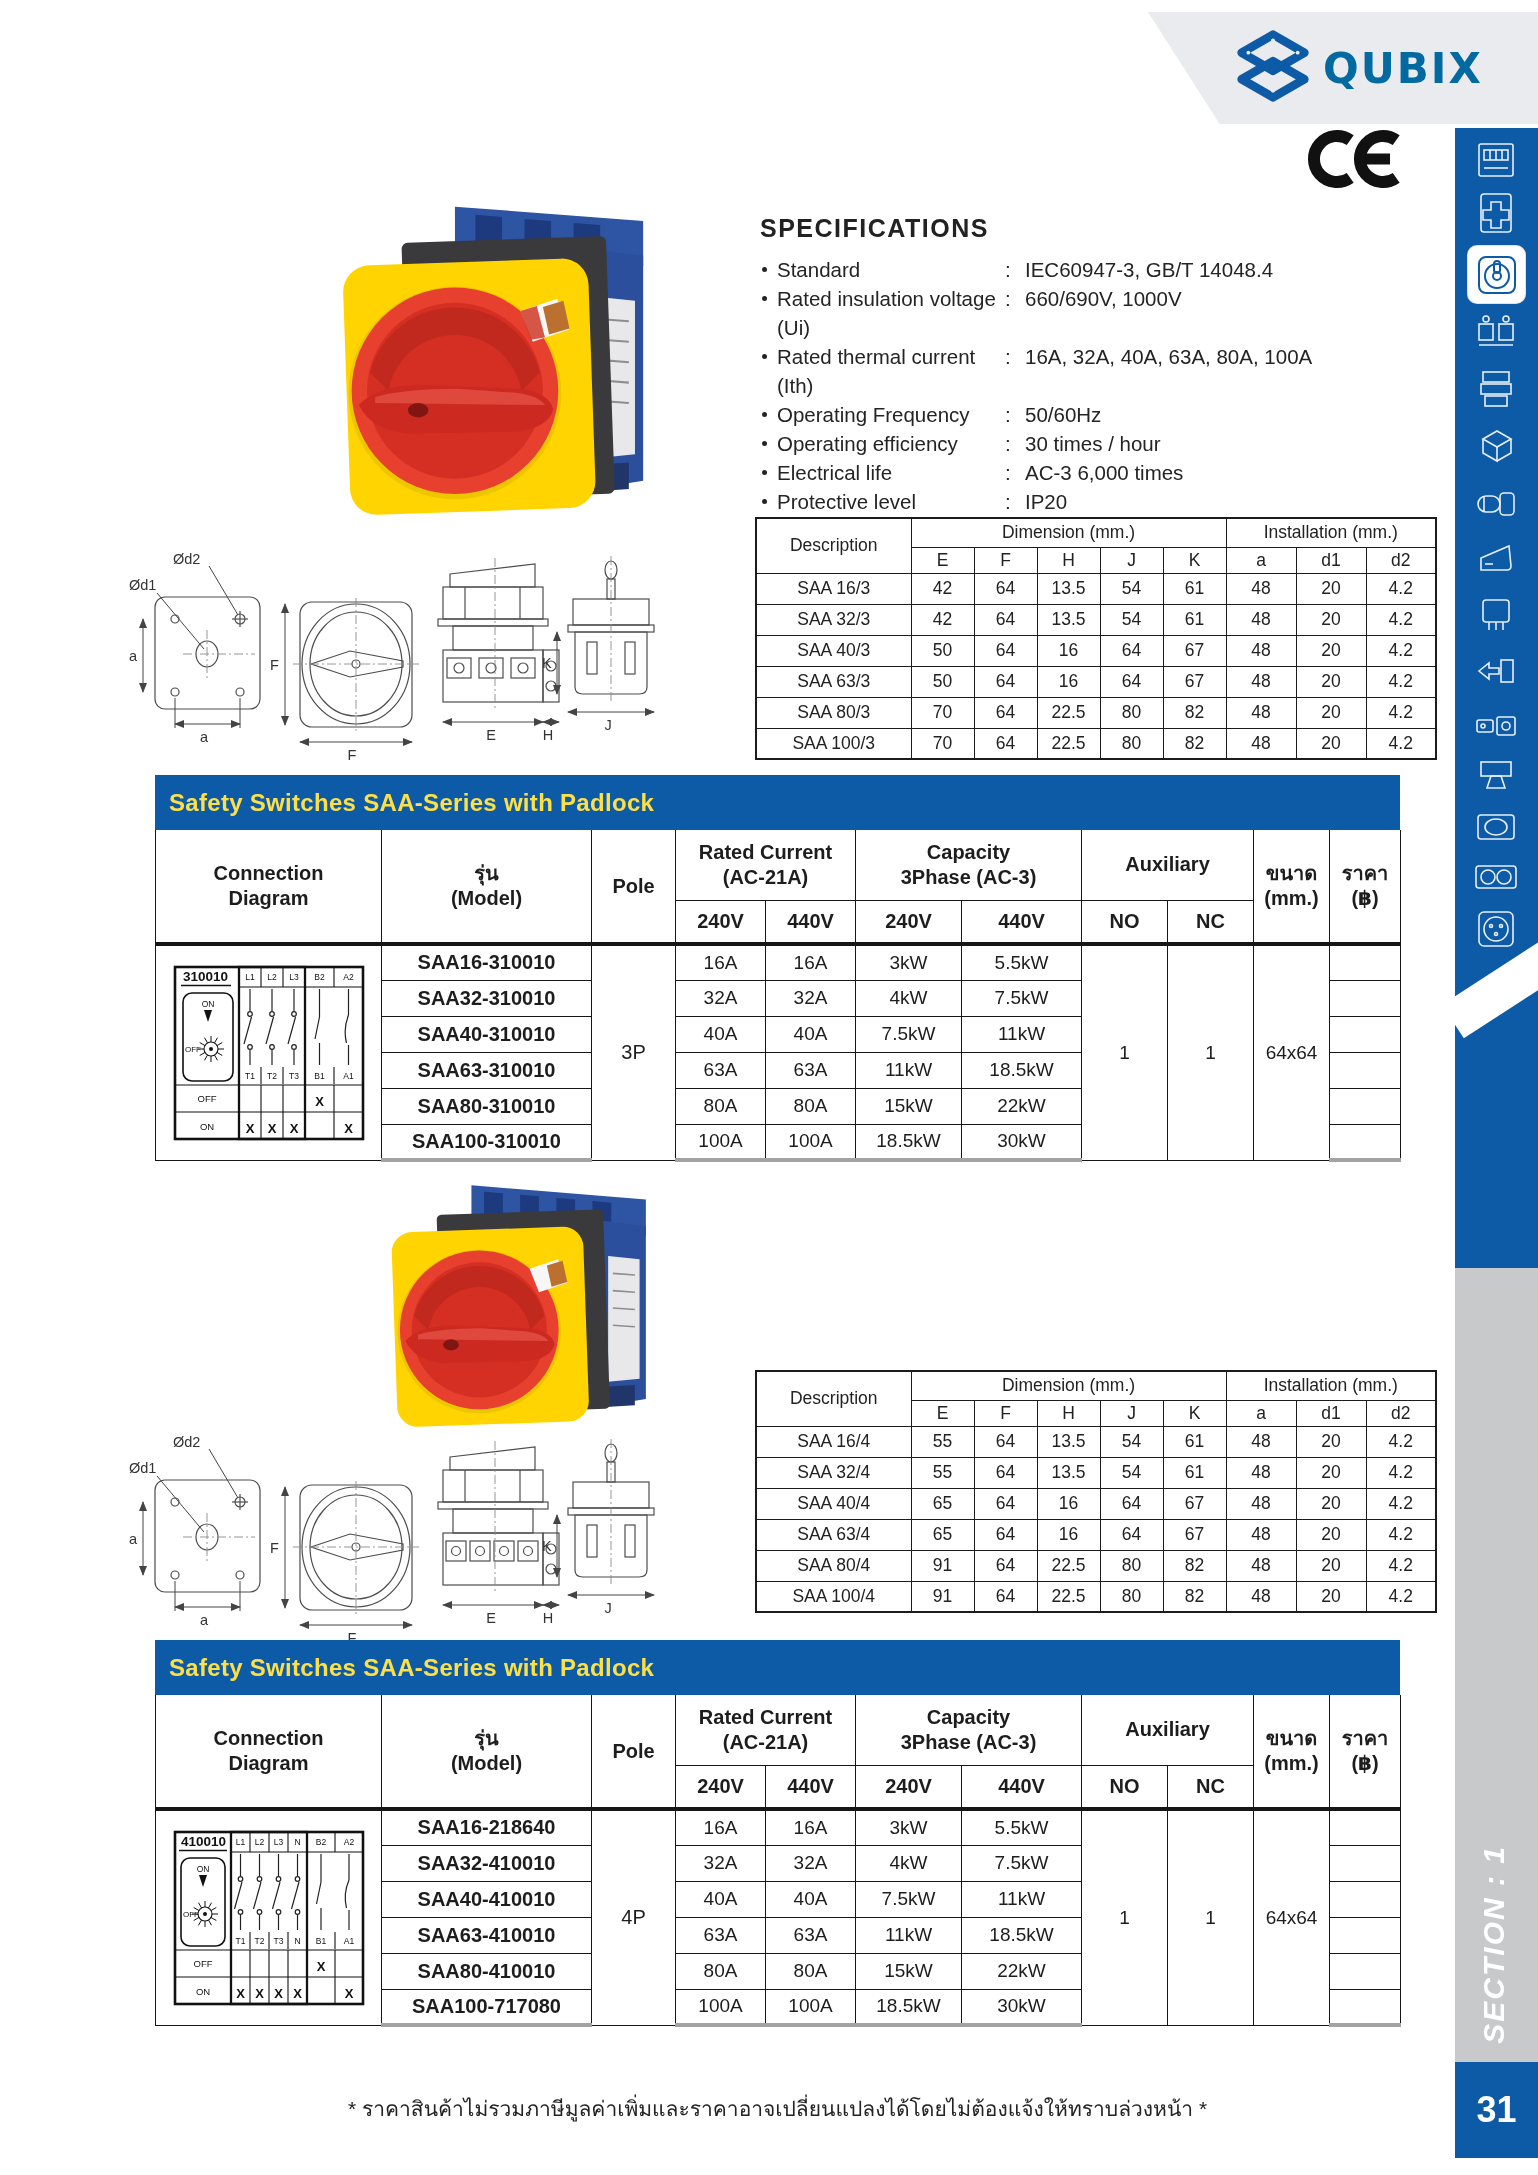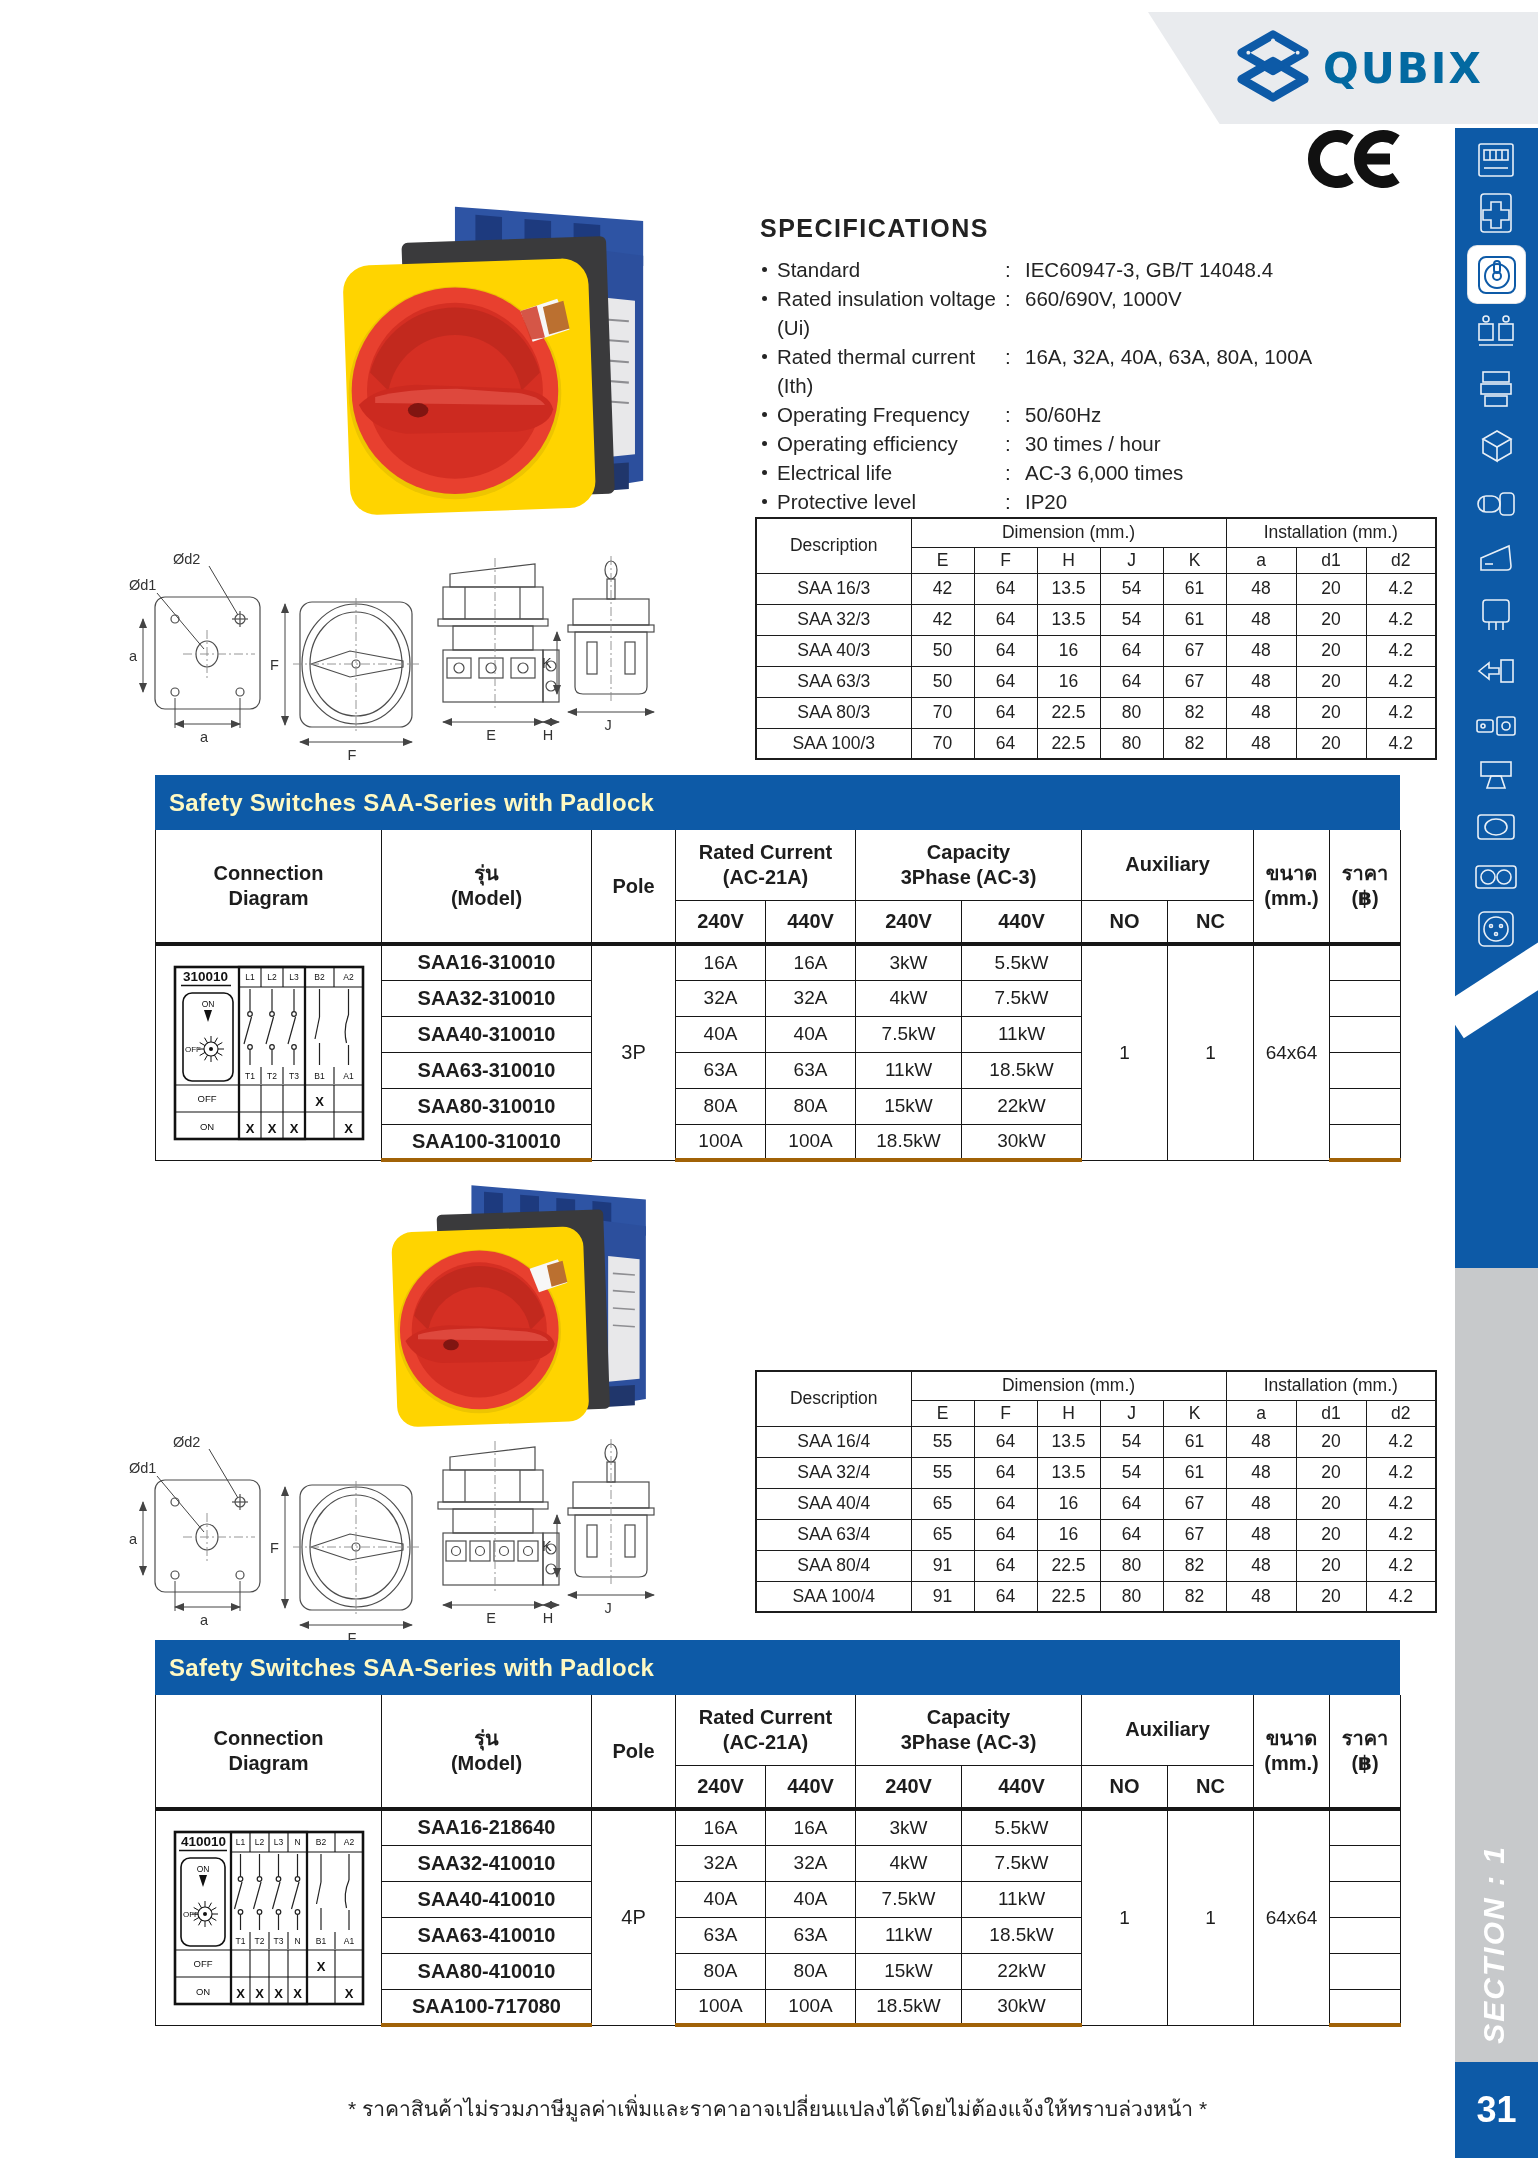--- a/index.html
+++ b/index.html
@@ -19,28 +19,28 @@
   .spec-bullet{width:5px;height:5px;border-radius:50%;background:#242424;margin:12px 10px 0 2px;flex:none}
   .spec-label{width:228px}
   .spec-colon{width:20px;text-align:left}
 
   
   .dim-table{border-collapse:collapse;table-layout:fixed;width:680px;font-size:17.5px;background:#fff}
   .dim-table th,.dim-table td{border:1.6px solid #1c1c1c;text-align:center;font-weight:normal;padding:0;color:#222}
   .dim-table{border:2.4px solid #1c1c1c}
 
   
-  .series-banner{background:#0d5aa7;color:#fef9c3;font-size:24px;font-weight:bold;line-height:55px;height:55px;padding-left:14px;letter-spacing:.3px}
+  .series-banner{background:#0d5aa7;color:#fde047;font-size:24px;font-weight:bold;line-height:55px;height:55px;padding-left:14px;letter-spacing:.3px}
 
   
   .prod-table{border-collapse:collapse;table-layout:fixed;width:1245px;background:#fff}
   .prod-table th{border:1.7px solid #161616;border-top:none;font-weight:600;font-size:20px;color:#1d1d1d;padding:0}
   .prod-table td{border:1.7px solid #161616;text-align:center;font-size:19px;color:#1d1d1d;padding:0}
   .prod-table .hb{border-bottom:4.5px solid #161616}
-  .prod-table tbody tr:last-child td{border-bottom:4px solid #a16207}
+  .prod-table tbody tr:last-child td{border-bottom:4px solid #a3a3a3}
   .prod-table .model{font-weight:bold;font-size:20px}
   .prod-table .pole{font-size:20px}
   .l{display:block;line-height:1.25}
   .diag-cell{vertical-align:middle}
   .cdg{display:block;margin:0 auto}
   .cdg text{fill:#111}
   .dln{stroke:#222;stroke-width:1.2;fill:none}
   .bln{stroke:#111;fill:none}
   .t8{font-size:8.5px;text-anchor:middle}
   .t9{font-size:9.5px;text-anchor:middle}

